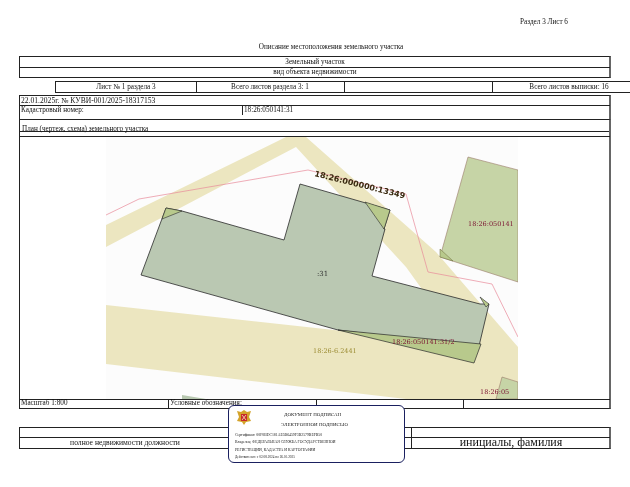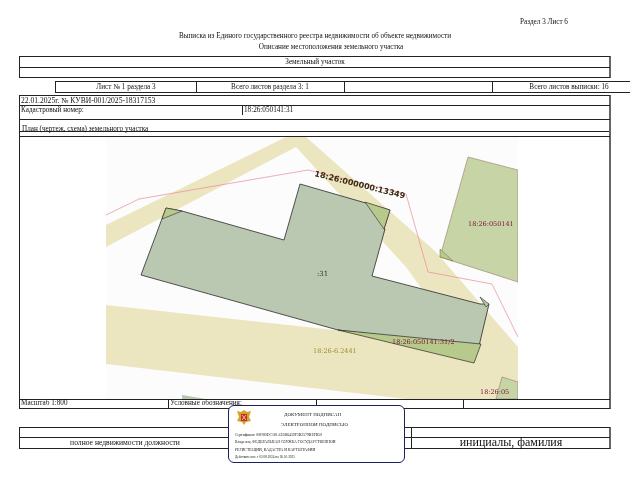--- a/index.html
+++ b/index.html
@@ -13,27 +13,27 @@
   #header-section{position:absolute;left:0;top:0;width:630px;height:56px;}
   #map{position:absolute;left:106px;top:137px;width:412px;height:262px;background:#fcfcfc;overflow:hidden;}
   #stamp{position:absolute;left:228px;top:405px;width:177px;height:58px;border:1.5px solid #1a2060;border-radius:6px;background:#fff;box-sizing:border-box;}
   .stamp-t{position:absolute;font-size:4.6px;line-height:5px;white-space:nowrap;font-family:"Liberation Serif",serif;color:#222;}
 </style>
 </head>
 <body>
 
 <div id="header-section">
   <div class="abs t" style="left:520px;top:18px;">Раздел 3   Лист 6</div>
-  <div class="abs t center" style="left:0;width:630px;top:32px;">Выписка из Единого государственного реестра недвижимости об объекте недвижимости</div>
   <div class="abs t center" style="left:0;width:630px;top:43px;margin-left:16px;">Описание местоположения земельного участка</div>
 </div>
 
 <div class="box" style="left:19px;top:56px;width:592px;height:22px;">
   <div class="abs t center" style="left:0;width:590px;top:1px;">Земельный участок</div>
   <div class="hline" style="left:0;width:590px;top:10px;"></div>
+  <div class="abs t center" style="left:0;width:590px;top:11px;">вид объекта недвижимости</div>
 </div>
 
 <div class="box" style="left:19px;top:81px;width:592px;height:12px;margin-left:36px;">
   <div class="abs t center" style="left:0;width:140px;top:1px;">Лист № 1 раздела 3</div>
   <div class="vline" style="left:140px;top:0;height:10px;"></div>
   <div class="abs t center" style="left:140px;width:148px;top:1px;">Всего листов раздела 3: 1</div>
   <div class="vline" style="left:288px;top:0;height:10px;"></div>
   <div class="vline" style="left:436px;top:0;height:10px;"></div>
   <div class="abs t center" style="left:436px;width:154px;top:1px;">Всего листов выписки: 16</div>
 </div>

